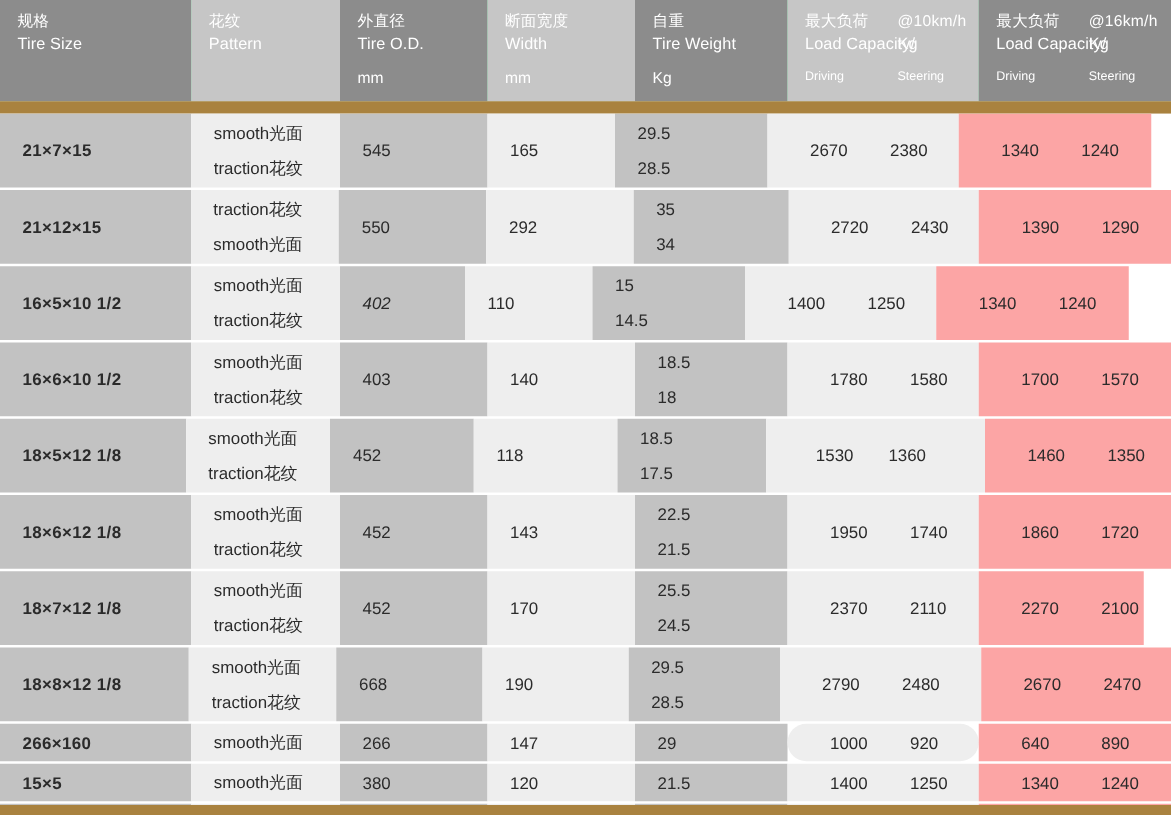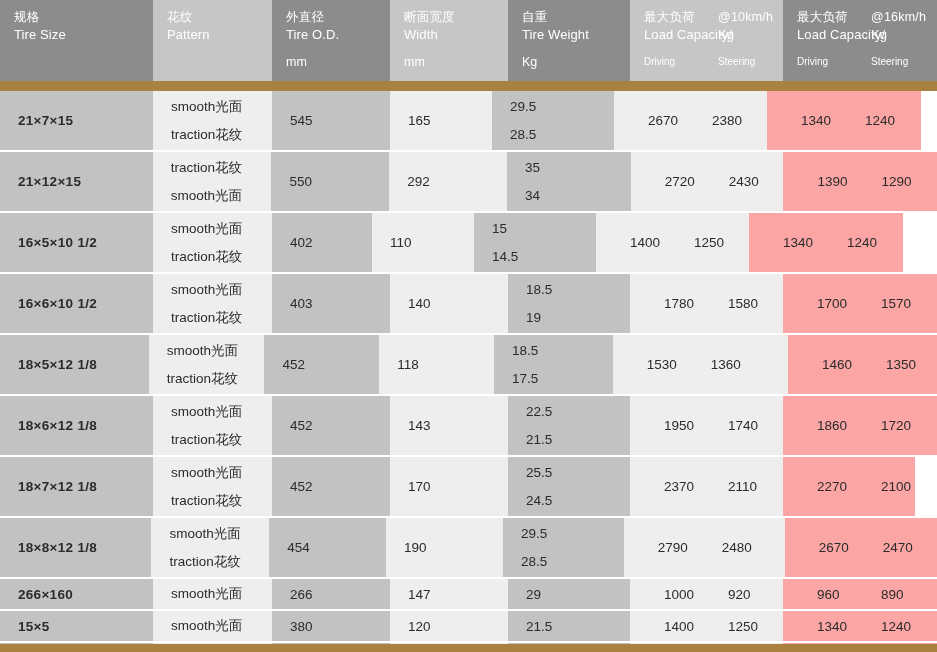--- a/index.html
+++ b/index.html
@@ -315,21 +315,21 @@
       <div class="tr">
         <div class="td c-size cellpad" style="width: 153px;">
           <div class="onecenter size-label">16×5×10  1/2</div>
         </div>
         <div class="td c-pattern cellpad" style="width: 119px;">
           <div class="stack">
             <span>smooth光面</span>
             <span>traction花纹</span>
           </div>
         </div>
-        <div class="td c-od cellpad" style="width: 100px;">
+        <div class="td c-od cellpad" style="width: 100px; font-style: italic;">
           <div class="onecenter">402</div>
         </div>
         <div class="td c-width cellpad" style="width: 102px;">
           <div class="onecenter">110</div>
         </div>
         <div class="td c-weight cellpad" style="width: 122px;">
           <div class="stack">
             <span>15</span>
             <span>14.5</span>
           </div>
@@ -360,21 +360,21 @@
         </div>
         <div class="td c-od cellpad" style="width: 118px;">
           <div class="onecenter">403</div>
         </div>
         <div class="td c-width cellpad" style="width: 118px;">
           <div class="onecenter">140</div>
         </div>
         <div class="td c-weight cellpad" style="width: 122px;">
           <div class="stack">
             <span>18.5</span>
-            <span>19</span>
+            <span>18</span>
           </div>
         </div>
         <div class="td c-cap10" style="width: 153px;">
           <div class="pair">
             <span class="p1">1780</span>
             <span class="p2">1580</span>
           </div>
         </div>
         <div class="td c-cap16" style="width: 154px;">
           <div class="pair">
@@ -399,21 +399,21 @@
         </div>
         <div class="td c-width cellpad" style="width: 118px;">
           <div class="onecenter">118</div>
         </div>
         <div class="td c-weight cellpad" style="width: 122px;">
           <div class="stack">
             <span>18.5</span>
             <span>17.5</span>
           </div>
         </div>
-        <div class="td c-cap10" style="width: 181px;">
+        <div class="td c-cap10" style="width: 181px; text-align: center;">
           <div class="pair">
             <span class="p1">1530</span>
             <span class="p2">1360</span>
           </div>
         </div>
         <div class="td c-cap16" style="width: 154px;">
           <div class="pair">
             <span class="p1">1460</span>
             <span class="p2">1350</span>
           </div>
@@ -496,21 +496,21 @@
         <div class="td c-size cellpad" style="width: 153px;">
           <div class="onecenter size-label">18×8×12  1/8</div>
         </div>
         <div class="td c-pattern cellpad" style="width: 119px;">
           <div class="stack">
             <span>smooth光面</span>
             <span>traction花纹</span>
           </div>
         </div>
         <div class="td c-od cellpad" style="width: 118px;">
-          <div class="onecenter">454</div>
+          <div class="onecenter">668</div>
         </div>
         <div class="td c-width cellpad" style="width: 118px;">
           <div class="onecenter">190</div>
         </div>
         <div class="td c-weight cellpad" style="width: 122px;">
           <div class="stack">
             <span>29.5</span>
             <span>28.5</span>
           </div>
         </div>
@@ -537,29 +537,29 @@
         </div>
         <div class="td c-od cellpad" style="width: 118px;">
           <div class="onecenter">266</div>
         </div>
         <div class="td c-width cellpad" style="width: 118px;">
           <div class="onecenter">147</div>
         </div>
         <div class="td c-weight cellpad" style="width: 122px;">
           <div class="onecenter">29</div>
         </div>
-        <div class="td c-cap10" style="width: 153px;">
+        <div class="td c-cap10" style="width: 153px; border-radius: 15px;">
           <div class="pair">
             <span class="p1">1000</span>
             <span class="p2">920</span>
           </div>
         </div>
         <div class="td c-cap16" style="width: 154px;">
           <div class="pair">
-            <span class="p1">960</span>
+            <span class="p1">640</span>
             <span class="p2">890</span>
           </div>
         </div>
       </div>
       <div class="rowgap"></div>
       <div class="tr compact">
         <div class="td c-size cellpad" style="width: 153px;">
           <div class="onecenter size-label">15×5</div>
         </div>
         <div class="td c-pattern cellpad" style="width: 119px;">

